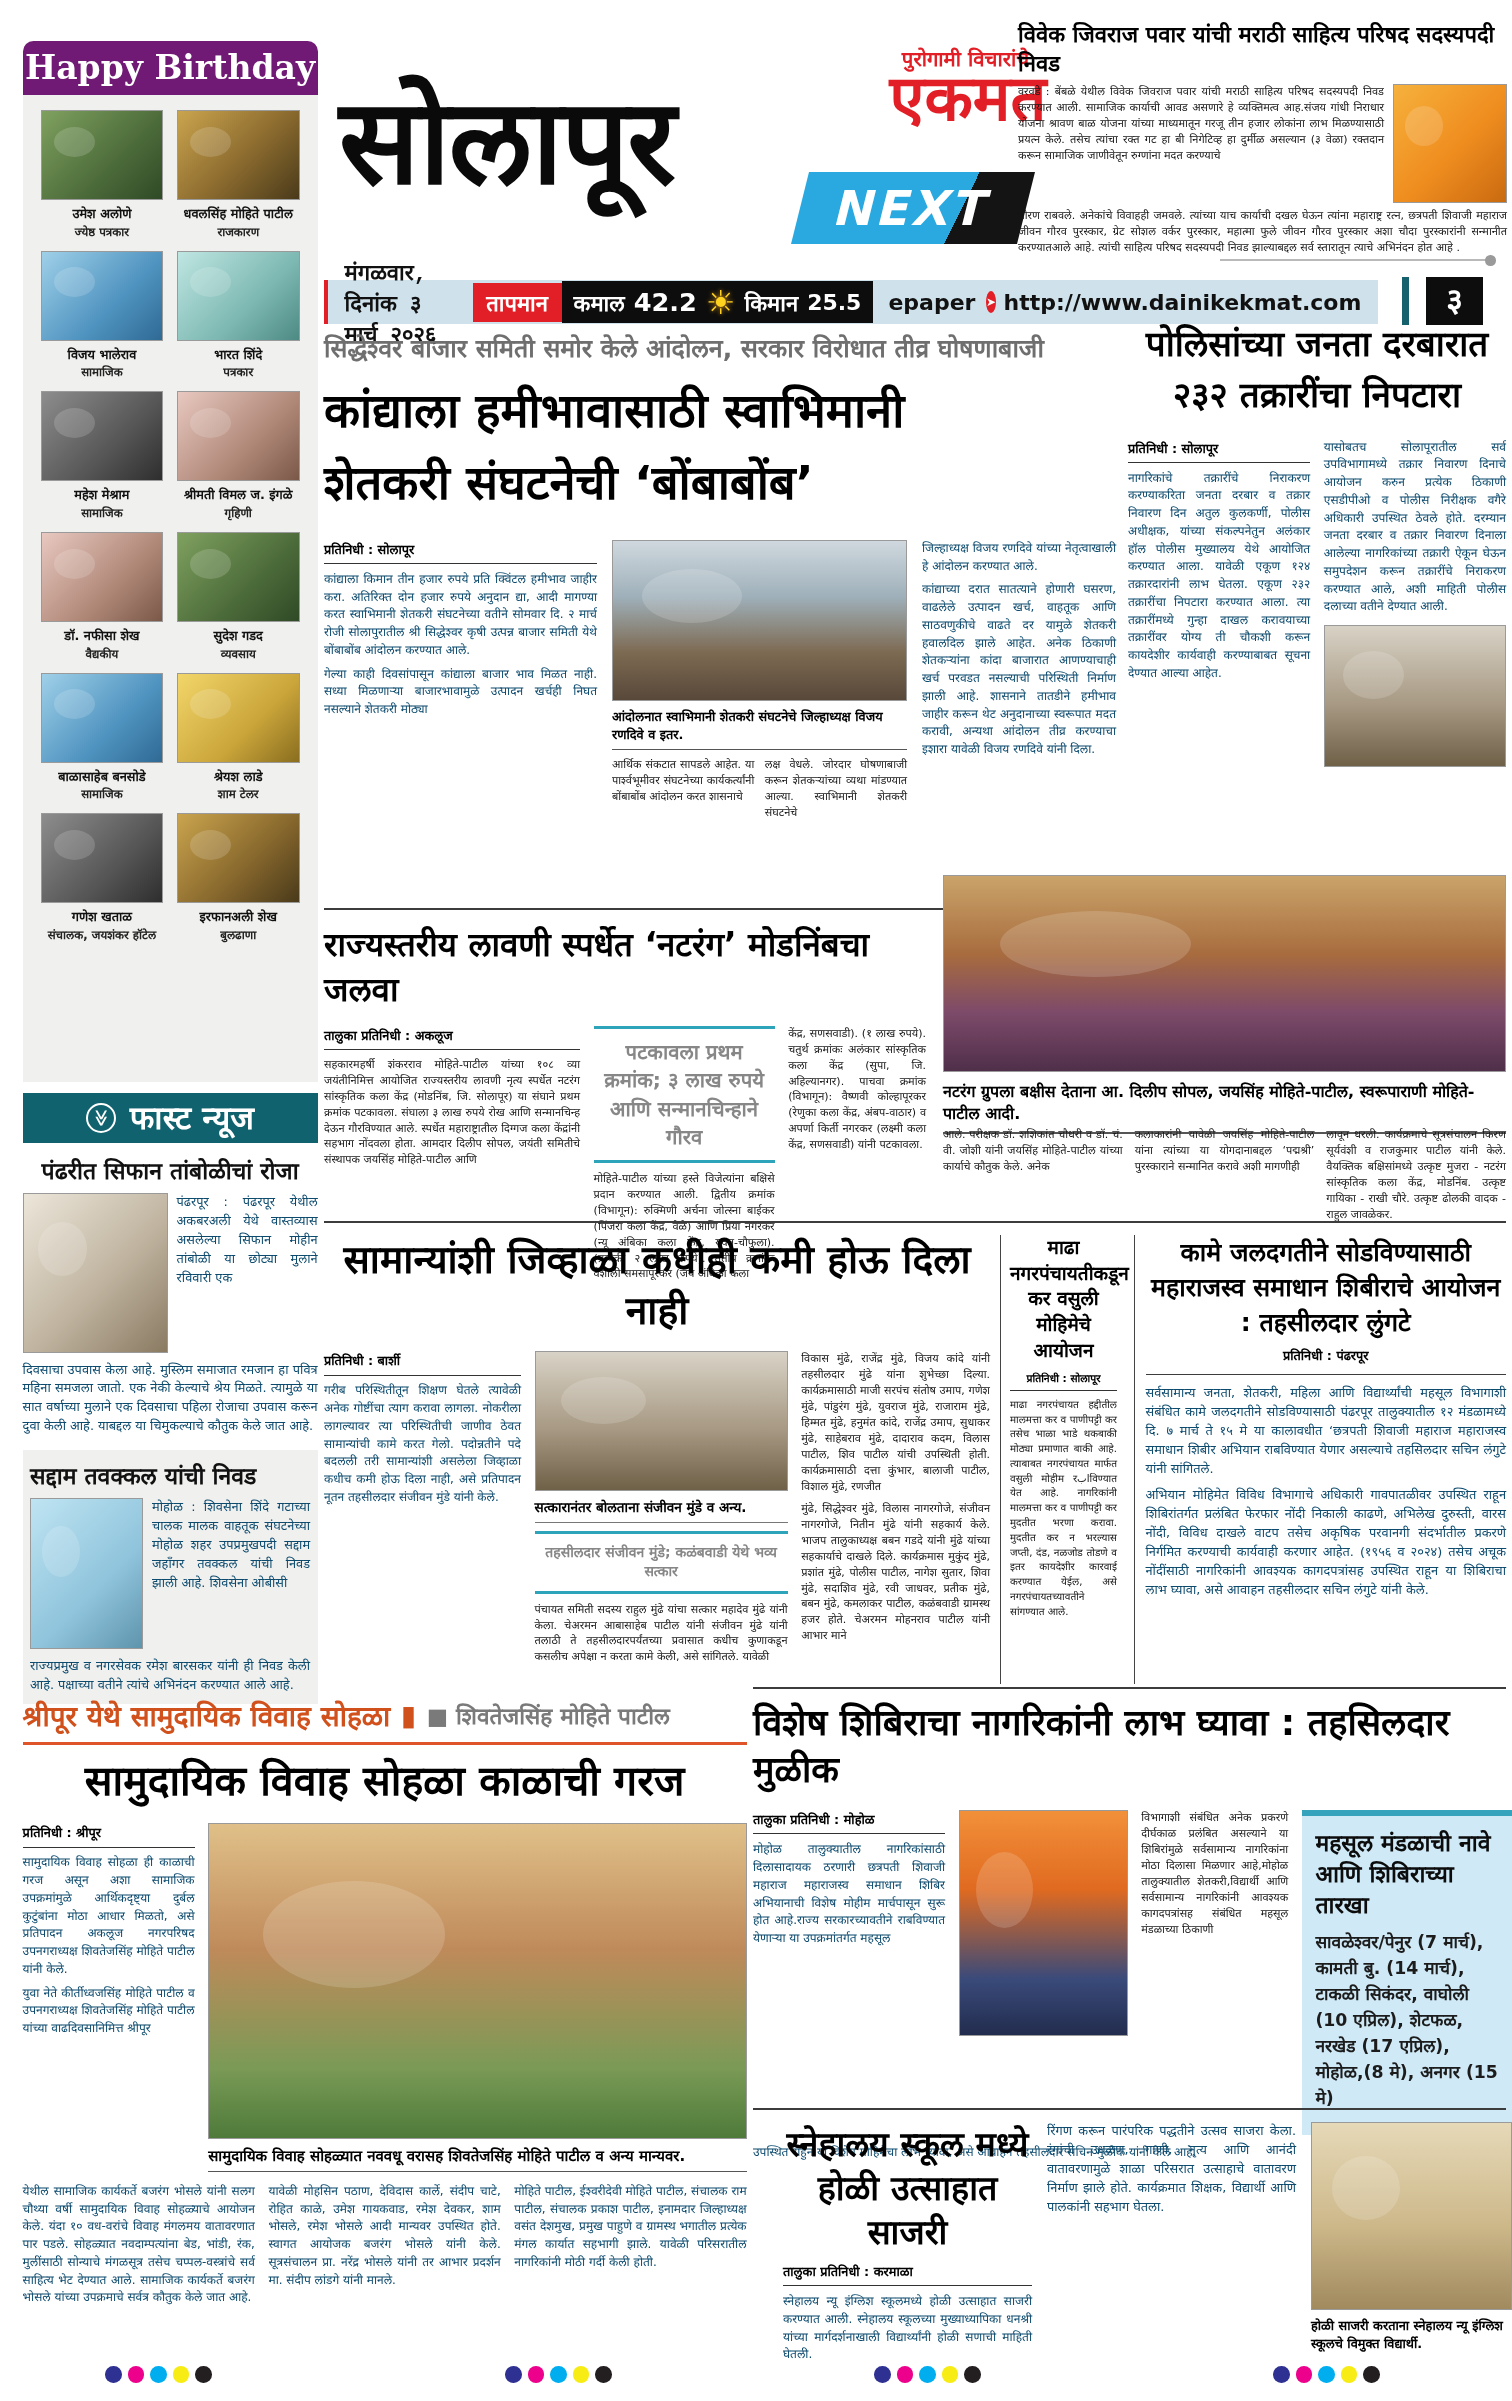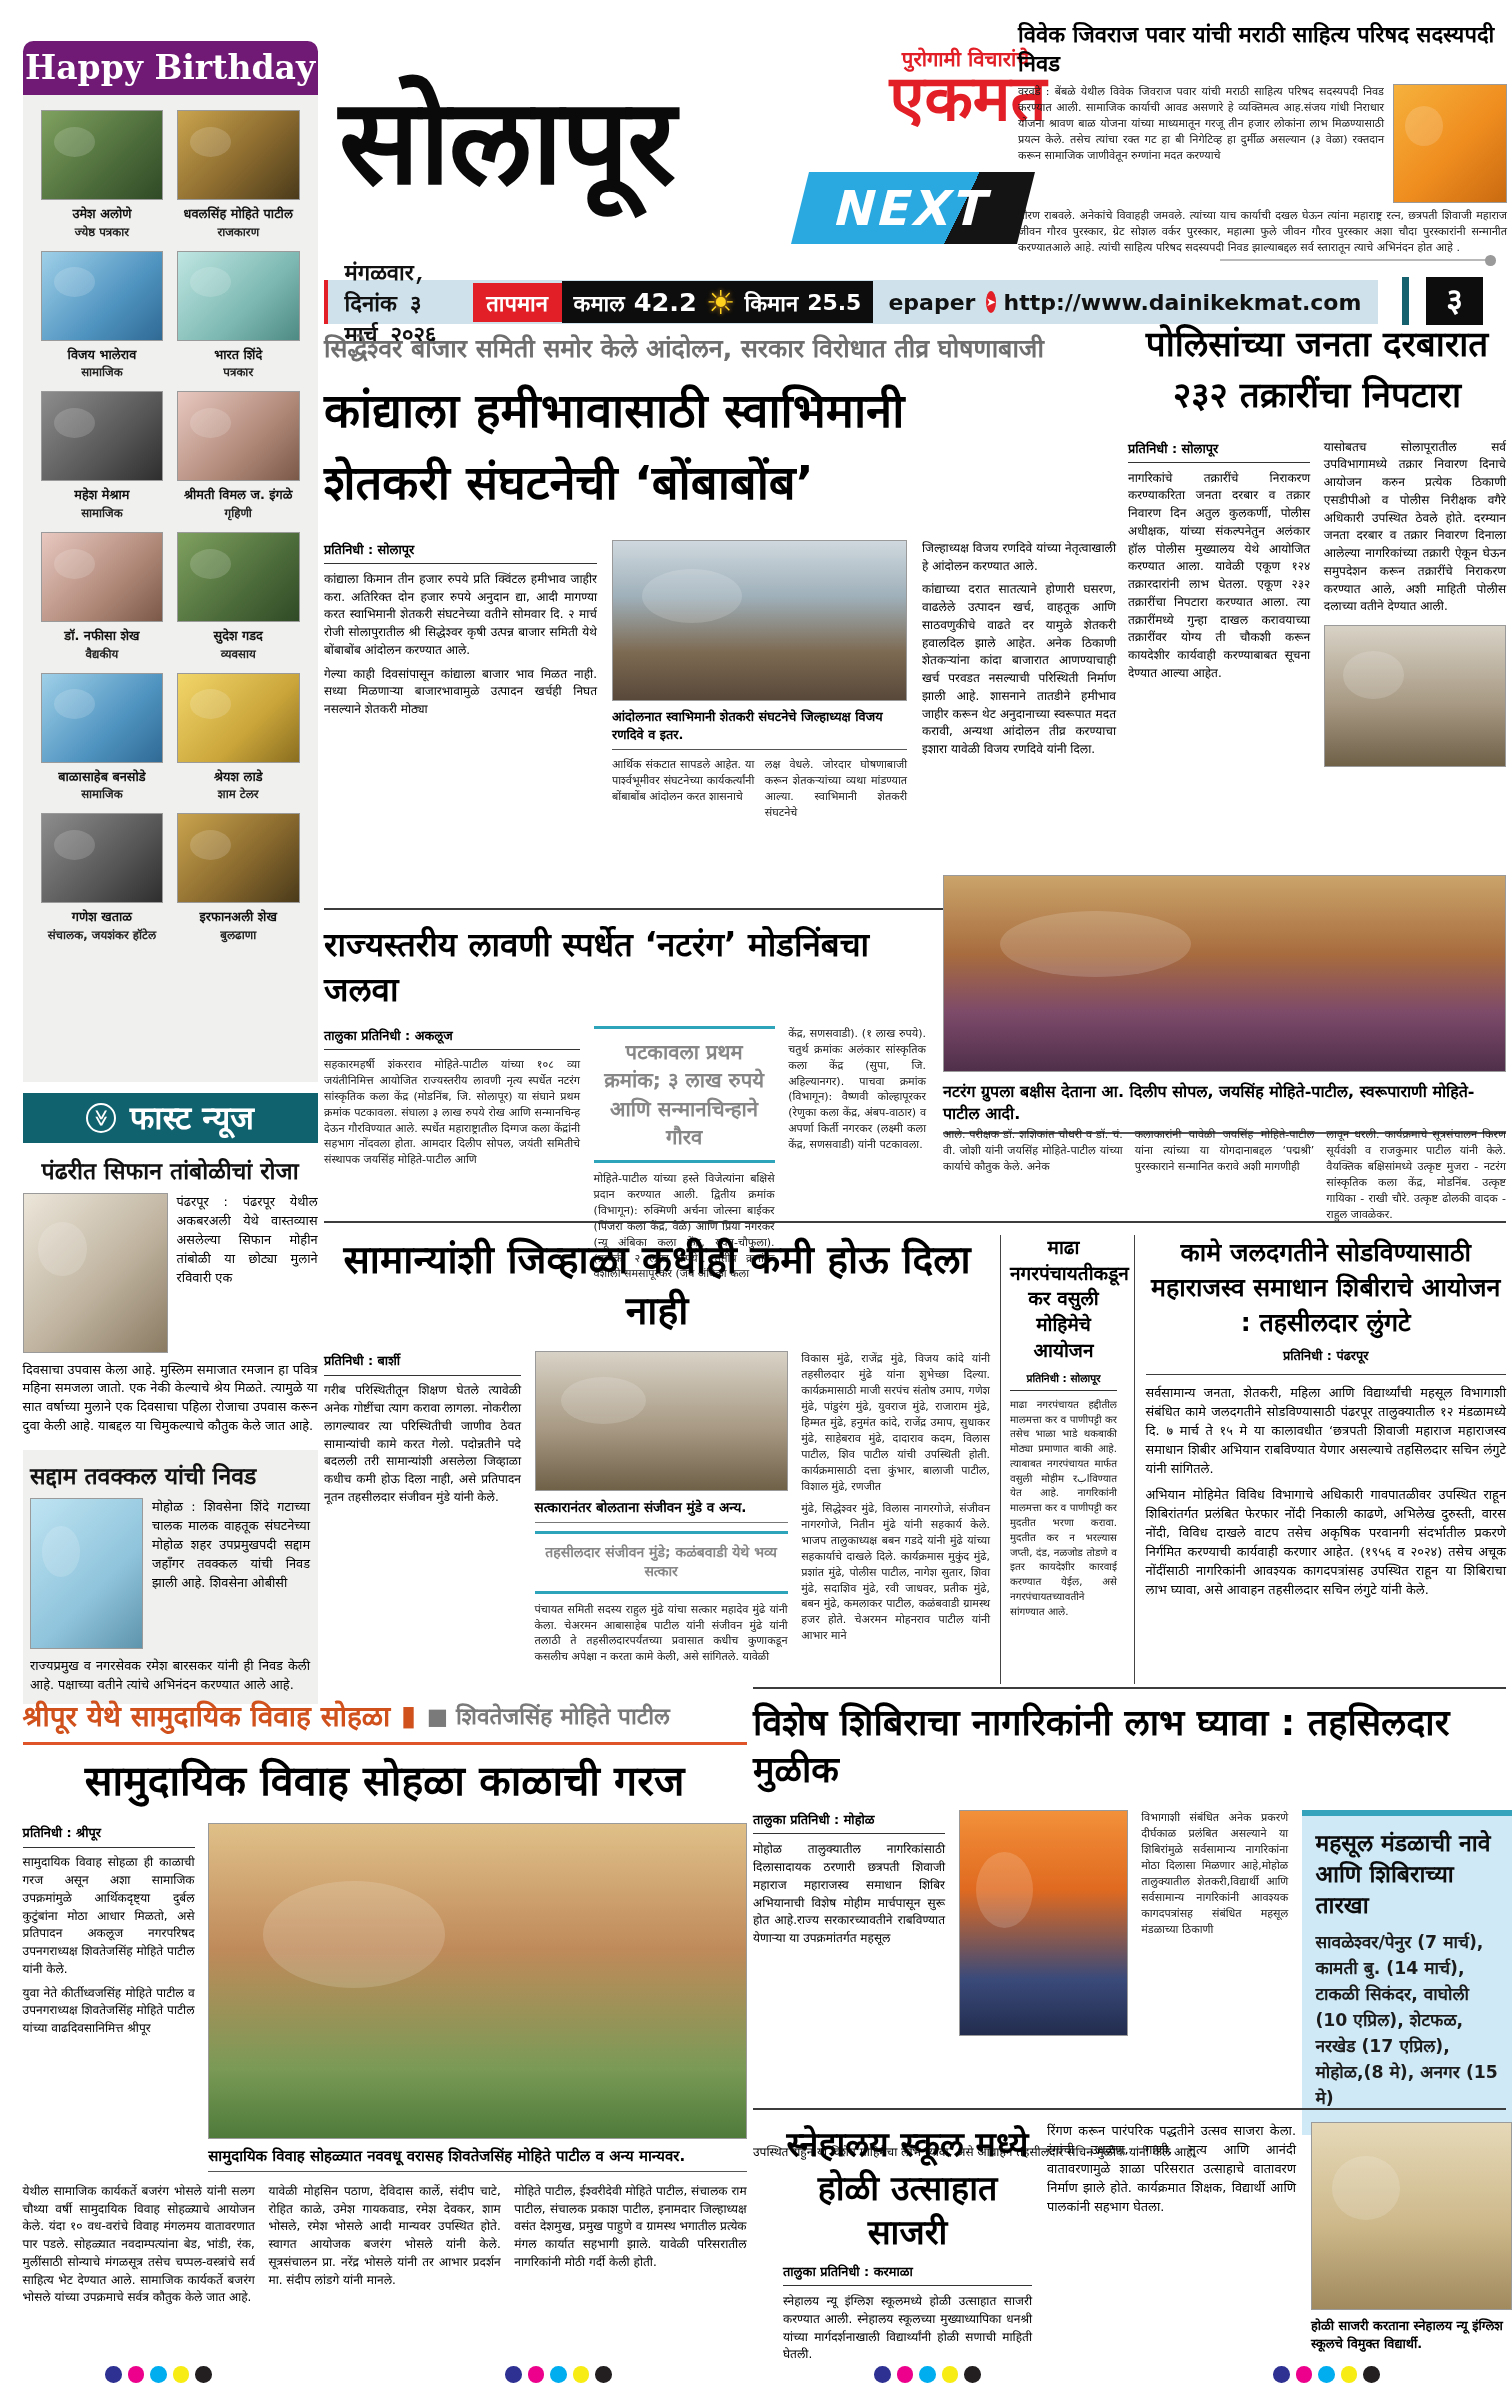--- a/index.html
+++ b/index.html
@@ -1,21 +1,21 @@
 <!DOCTYPE html>
 <html lang="mr" style="font-size:12px"><head>
 <meta charset="utf-8">
 <style>
   * { box-sizing: border-box; margin: 0; padding: 0; }
   body { margin: 0; background: #e8e8e8; font-family: "DejaVu Sans", "Liberation Sans", sans-serif; }
   .page { position: relative; width: 1512px; height: 2401px; background: #ffffff; margin: 0 auto; overflow: hidden; color:#111; }
   .abs { position: absolute; }
 
   
-  .body-txt { font-size: 12px; line-height: 1.48; text-align: justify; color: #000000; }
+  .body-txt { font-size: 12px; line-height: 1.48; text-align: justify; color: #0c4a6e; }
   .body-sm  { font-size: 11px; line-height: 1.45; text-align: justify; color: #161616; }
   .byline { font-weight: 700; font-size: 12.8px; color:#000; padding-bottom: 5.3px; border-bottom: 1.5px solid #333; margin-bottom: 6.8px; }
   .cap { font-weight: 700; font-size: 14.3px; color:#000; }
   .headline { font-weight: 800; color: #000; }
   .kicker { font-weight: 700; color: #6f6f6f; }
   .rule-h { background: #3c3c3c; height: 1.5px; }
   .subhead-box { border-top: 3px solid #2ea4ba; border-bottom: 3px solid #2ea4ba; color: #878787; font-weight: 800; text-align: center; padding: 9px 4.5px; font-size: 20.3px; line-height: 1.4; }
 
   
   .photo { border: 0.8px solid #9a9a9a; background: linear-gradient(135deg,#c4b49a,#94826c 55%,#6f604e); position: relative; overflow: hidden; }

